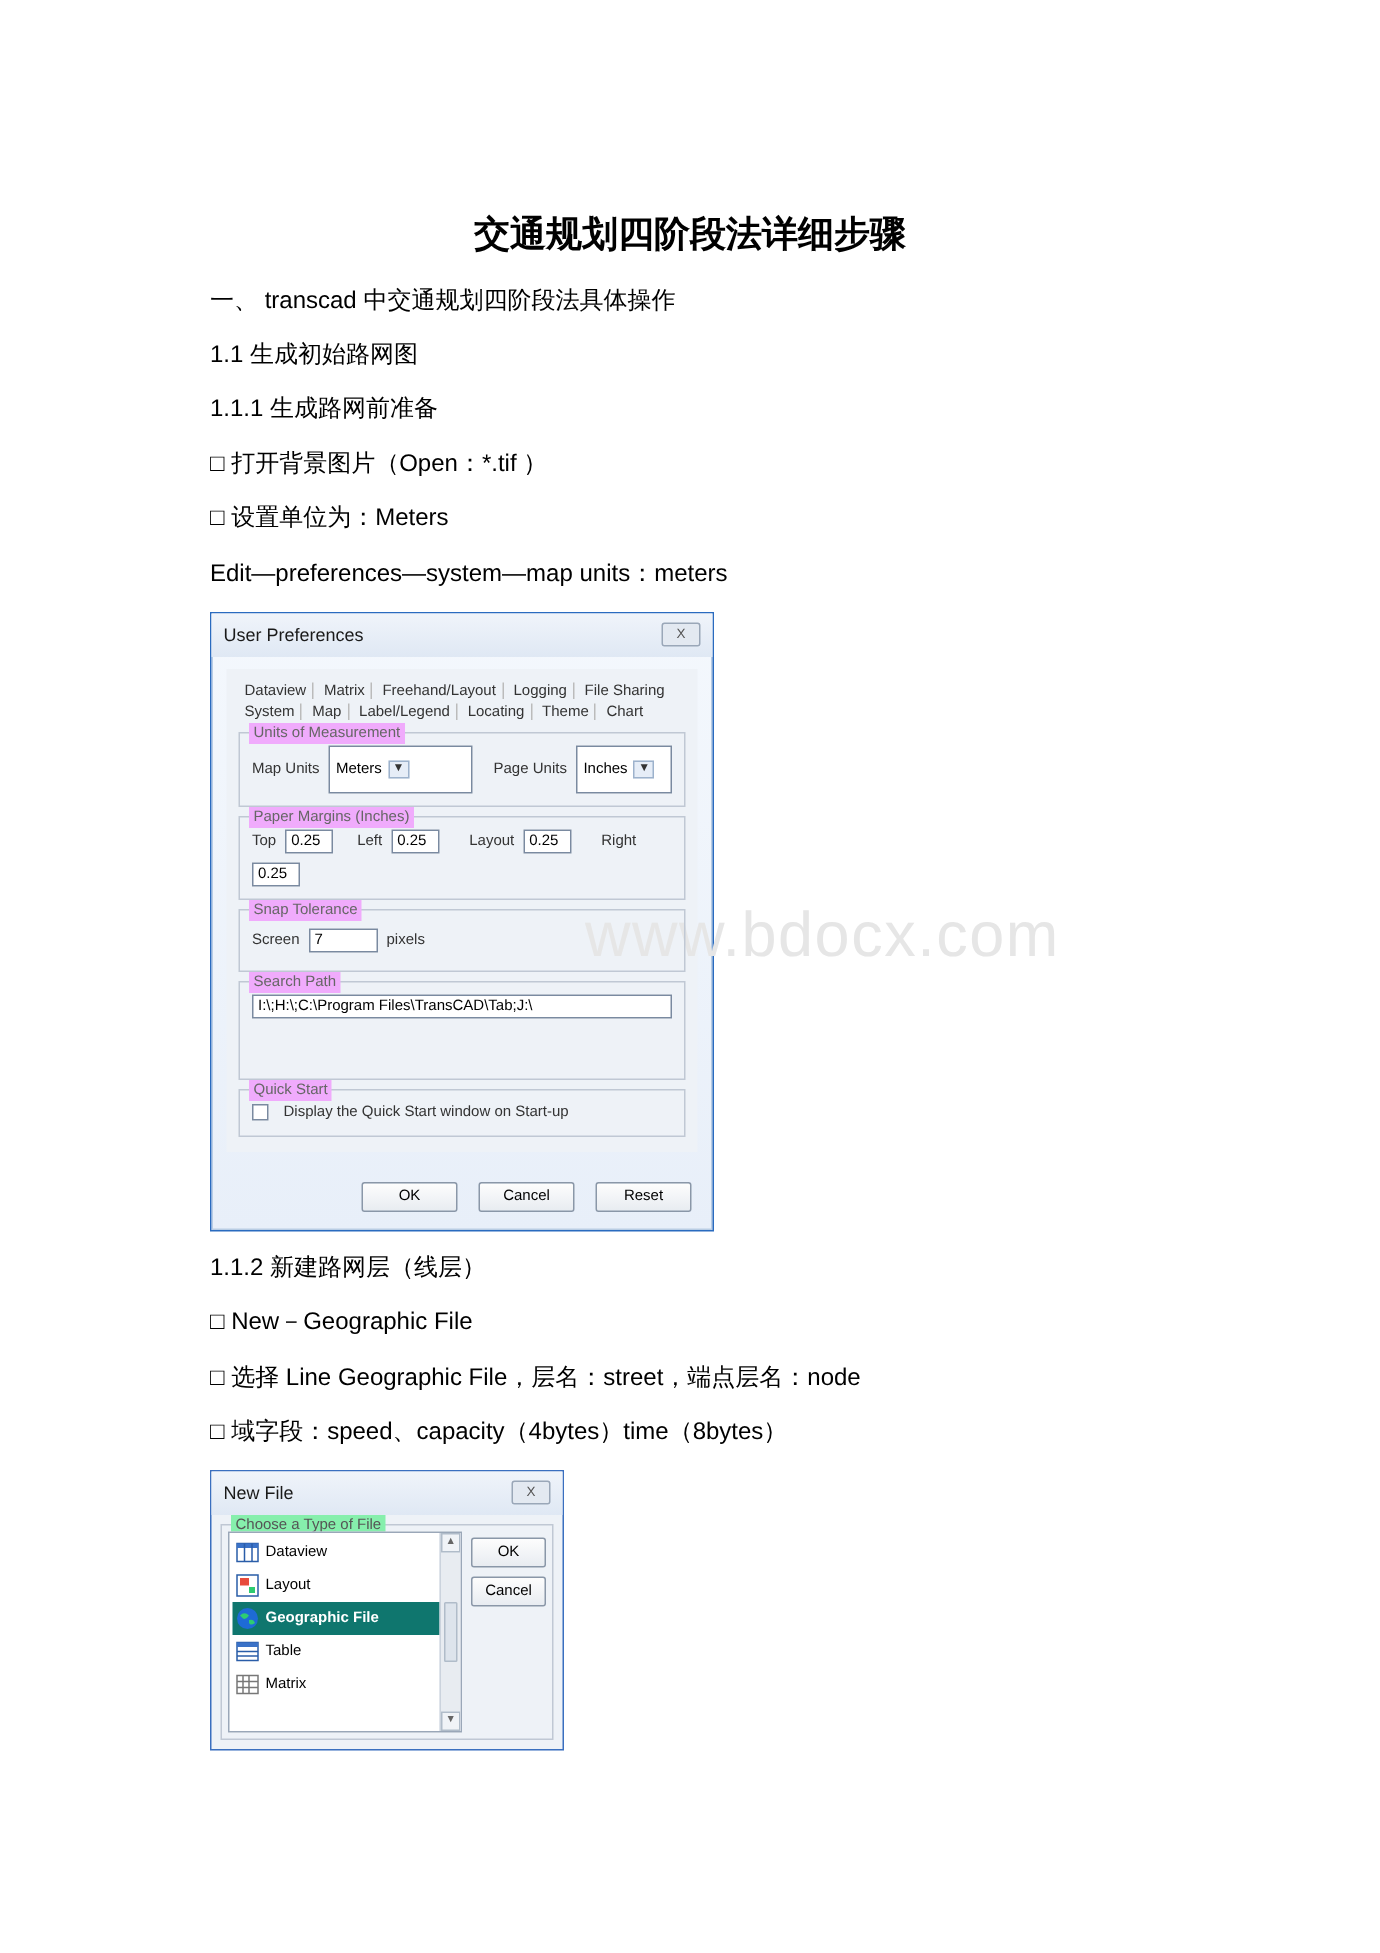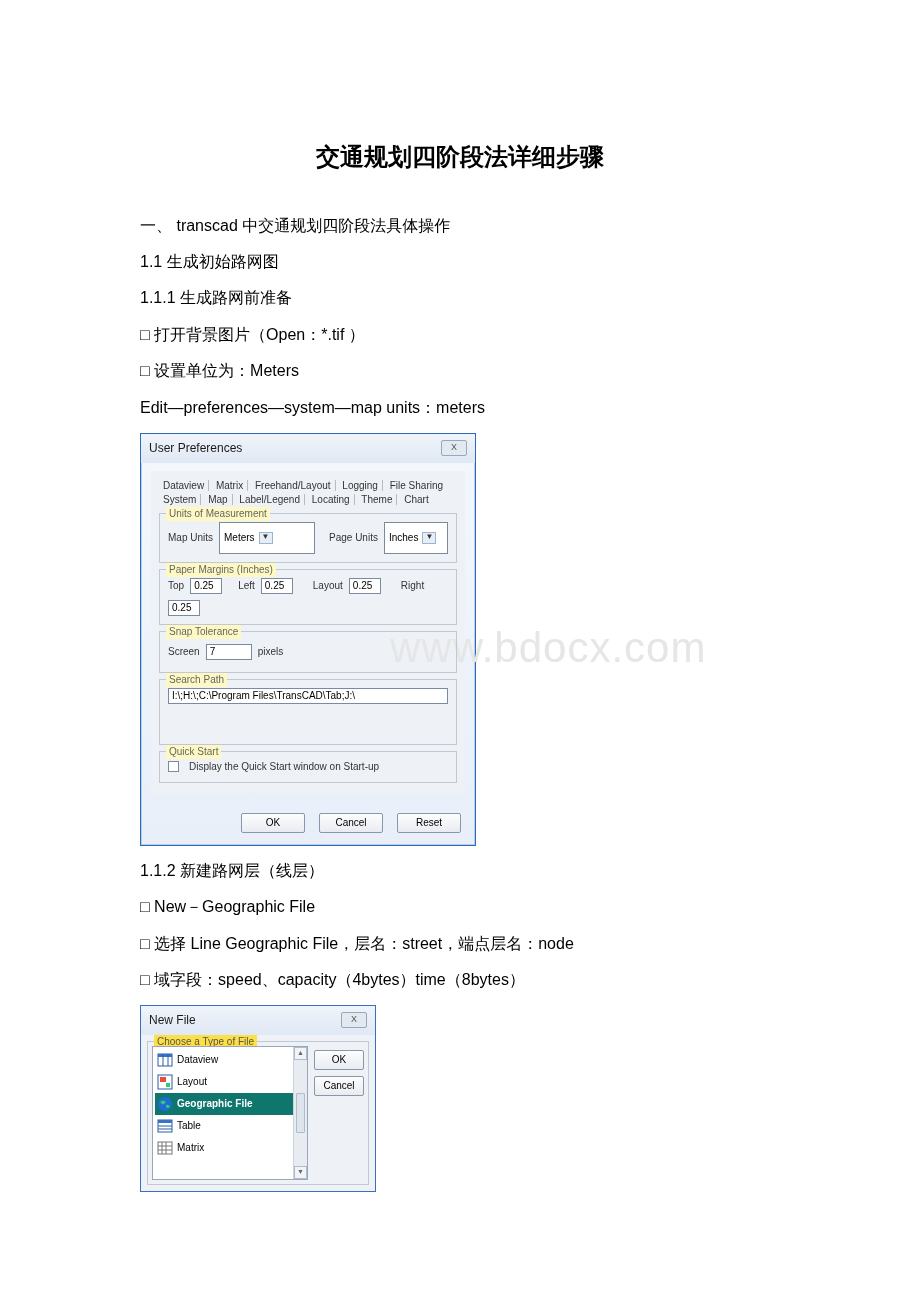--- a/index.html
+++ b/index.html
@@ -9,21 +9,21 @@
       font-family: "SimSun", "Microsoft YaHei", sans-serif;
       padding: 140px 140px 60px 140px;
       color: #000;
       font-size: 16px;
       line-height: 1.4;
     }
     .title {
       text-align: center;
       font-weight: bold;
       font-size: 24px;
-      margin-bottom: 41px;
+      margin-bottom: 16px;
     }
     .para {
       margin-bottom: 14px;
       font-size: 16px;
     }
     
     .dialog1 {
       width: 336px;
       font-family: Tahoma, Arial, sans-serif;
       font-size: 11px;
@@ -69,21 +69,21 @@
     .groupbox {
       border: 1px solid #c0c8d4;
       margin-top: 6px;
       padding: 8px 8px 8px;
       position: relative;
       font-size: 10px;
     }
     .groupbox > .legend {
       position: absolute;
       top: -7px; left: 6px;
-      background: #fef9c3;
+      background: #f0abfc;
       padding: 0 3px;
       color: #666;
       font-size: 10px;
     }
     .rowflex { display: flex; align-items: center; gap: 6px; flex-wrap: wrap; }
     .lbl { font-size: 10px; color: #333; }
     .combo {
       display: inline-flex; align-items: center;
       border: 1px solid #7a8aa0;
       background: #fff;
@@ -155,21 +155,21 @@
     }
     .d2body { padding: 6px; }
     .d2group {
       border: 1px solid #c0c8d4;
       padding: 4px;
       position: relative;
     }
     .d2group .legend {
       position: absolute;
       top: -7px; left: 6px;
-      background: #fde047;
+      background: #86efac;
       padding: 0 3px;
       color: #555;
       font-size: 10px;
     }
     .d2inner { display: flex; gap: 6px; }
     .listbox {
       flex: 1;
       border: 1px solid #9aa7b8;
       background: #fff;
       padding: 2px;

